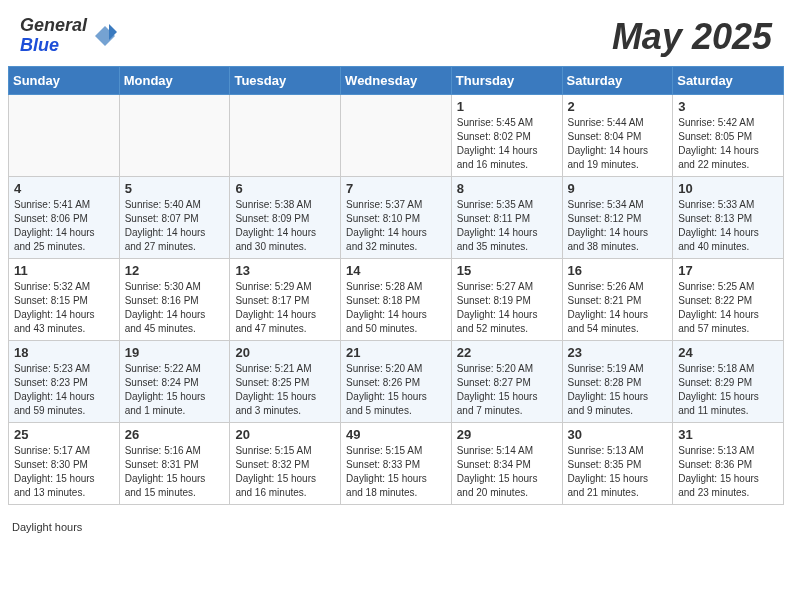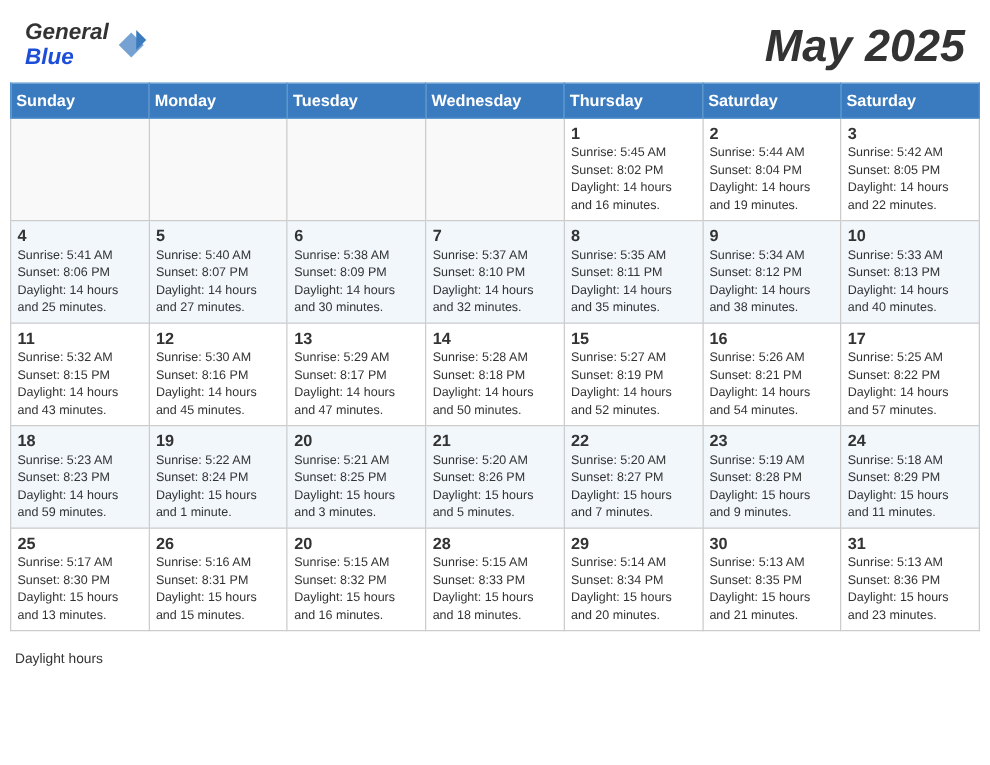--- a/index.html
+++ b/index.html
@@ -252,21 +252,21 @@
             </td>
             <td>
               <div class="day-num">26</div>
               <div class="day-info">Sunrise: 5:16 AM<br>Sunset: 8:31 PM<br>Daylight: 15 hours and 15 minutes.</div>
             </td>
             <td>
               <div class="day-num">20</div>
               <div class="day-info">Sunrise: 5:15 AM<br>Sunset: 8:32 PM<br>Daylight: 15 hours and 16 minutes.</div>
             </td>
             <td>
-              <div class="day-num">28</div>
+              <div class="day-num">49</div>
               <div class="day-info">Sunrise: 5:15 AM<br>Sunset: 8:33 PM<br>Daylight: 15 hours and 18 minutes.</div>
             </td>
             <td>
               <div class="day-num">29</div>
               <div class="day-info">Sunrise: 5:14 AM<br>Sunset: 8:34 PM<br>Daylight: 15 hours and 20 minutes.</div>
             </td>
             <td>
               <div class="day-num">30</div>
               <div class="day-info">Sunrise: 5:13 AM<br>Sunset: 8:35 PM<br>Daylight: 15 hours and 21 minutes.</div>
             </td>

